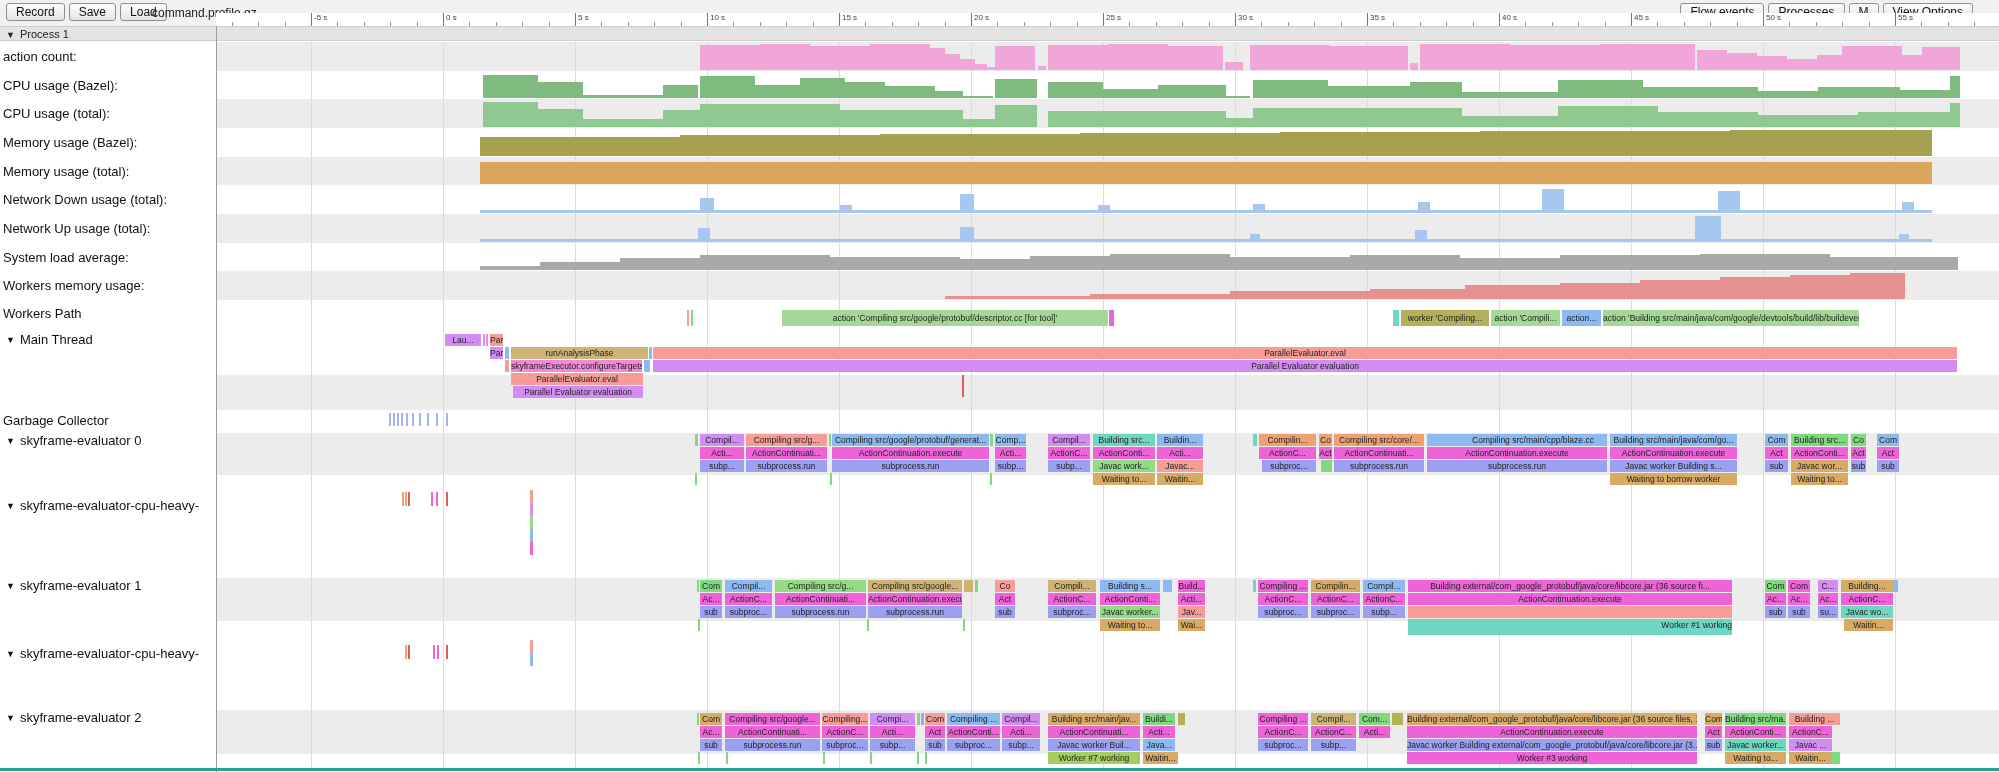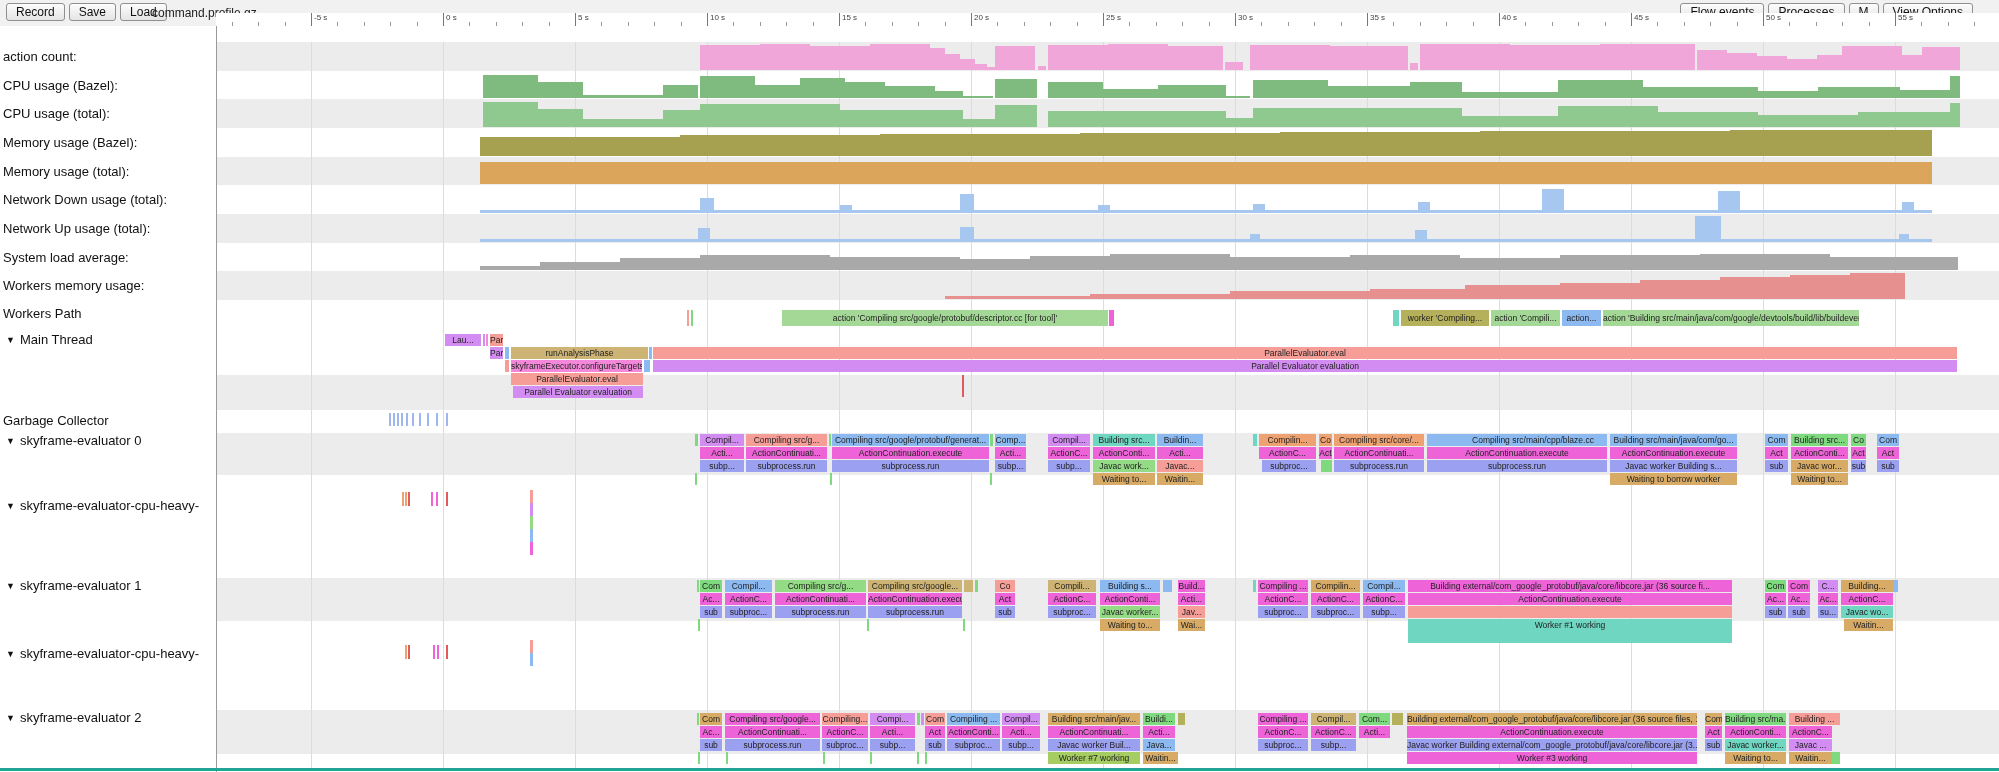--- a/index.html
+++ b/index.html
@@ -347,21 +347,21 @@
       <div class="tspan" style="left: 1408px; width: 324px; top: 606px; height: 12px; line-height: 12px; background: rgb(245, 157, 150);"></div>
       <div class="tspan" style="left: 1765px; width: 21px; top: 606px; height: 12px; line-height: 12px; background: rgb(155, 160, 240);">sub</div>
       <div class="tspan" style="left: 1788px; width: 22px; top: 606px; height: 12px; line-height: 12px; background: rgb(155, 160, 240);">sub</div>
       <div class="tspan" style="left: 1818px; width: 20px; top: 606px; height: 12px; line-height: 12px; background: rgb(155, 160, 240);">su...</div>
       <div class="tspan" style="left: 1841px; width: 52px; top: 606px; height: 12px; line-height: 12px; background: rgb(111, 214, 194);">Javac wo...</div>
       <div class="tspan" style="left: 698px; width: 2px; top: 619px; height: 12px; line-height: 12px; background: rgb(127, 217, 127);"></div>
       <div class="tspan" style="left: 867px; width: 2px; top: 619px; height: 12px; line-height: 12px; background: rgb(127, 217, 127);"></div>
       <div class="tspan" style="left: 963px; width: 2px; top: 619px; height: 12px; line-height: 12px; background: rgb(127, 217, 127);"></div>
       <div class="tspan" style="left: 1100px; width: 60px; top: 619px; height: 12px; line-height: 12px; background: rgb(215, 171, 102);">Waiting to...</div>
       <div class="tspan" style="left: 1178px; width: 27px; top: 619px; height: 12px; line-height: 12px; background: rgb(215, 171, 102);">Wai...</div>
-      <div class="tspan" style="left: 1408px; width: 324px; top: 619px; height: 24px; line-height: 12px; background: rgb(111, 214, 194);">Worker #1 working</div>
+      <div class="tspan" style="left: 1408px; width: 324px; top: 619px; height: 16px; line-height: 12px; background: rgb(111, 214, 194); text-align: right;">Worker #1 working</div>
       <div class="tspan" style="left: 1844px; width: 49px; top: 619px; height: 12px; line-height: 12px; background: rgb(215, 171, 102);">Waitin...</div>
       <div class="tracklabel" style="top: 646px;"><span class="arr">▼</span><span>skyframe-evaluator-cpu-heavy-</span></div>
       <div class="tracklabel" style="top: 710px;"><span class="arr">▼</span><span>skyframe-evaluator 2</span></div>
       <div class="tspan" style="left: 697px; width: 2px; top: 713px; height: 12px; line-height: 12px; background: rgb(127, 217, 127);"></div>
       <div class="tspan" style="left: 700px; width: 22px; top: 713px; height: 12px; line-height: 12px; background: rgb(215, 171, 102);">Com</div>
       <div class="tspan" style="left: 725px; width: 95px; top: 713px; height: 12px; line-height: 12px; background: rgb(239, 99, 217);">Compiling src/google...</div>
       <div class="tspan" style="left: 822px; width: 46px; top: 713px; height: 12px; line-height: 12px; background: rgb(245, 157, 150);">Compiling...</div>
       <div class="tspan" style="left: 870px; width: 45px; top: 713px; height: 12px; line-height: 12px; background: rgb(211, 141, 242);">Compi...</div>
       <div class="tspan" style="left: 917px; width: 3px; top: 713px; height: 12px; line-height: 12px; background: rgb(127, 217, 127);"></div>
       <div class="tspan" style="left: 921px; width: 3px; top: 713px; height: 12px; line-height: 12px; background: rgb(211, 141, 242);"></div>
@@ -545,15 +545,16 @@
       <div class="rlab" style="left: 1154px;">35 s</div>
       <div class="rmaj" style="left: 1283px;"></div>
       <div class="rlab" style="left: 1286px;">40 s</div>
       <div class="rmaj" style="left: 1415px;"></div>
       <div class="rlab" style="left: 1418px;">45 s</div>
       <div class="rmaj" style="left: 1547px;"></div>
       <div class="rlab" style="left: 1550px;">50 s</div>
       <div class="rmaj" style="left: 1679px;"></div>
       <div class="rlab" style="left: 1682px;">55 s</div>
     </div>
+  <div id="process-bar"><span class="arr">▼</span><span>Process 1</span></div>
   <div id="vdivider"></div>
   <div id="bottomline" style="background: rgb(33, 166, 149);"></div>
 </div>
 
 </body></html>

